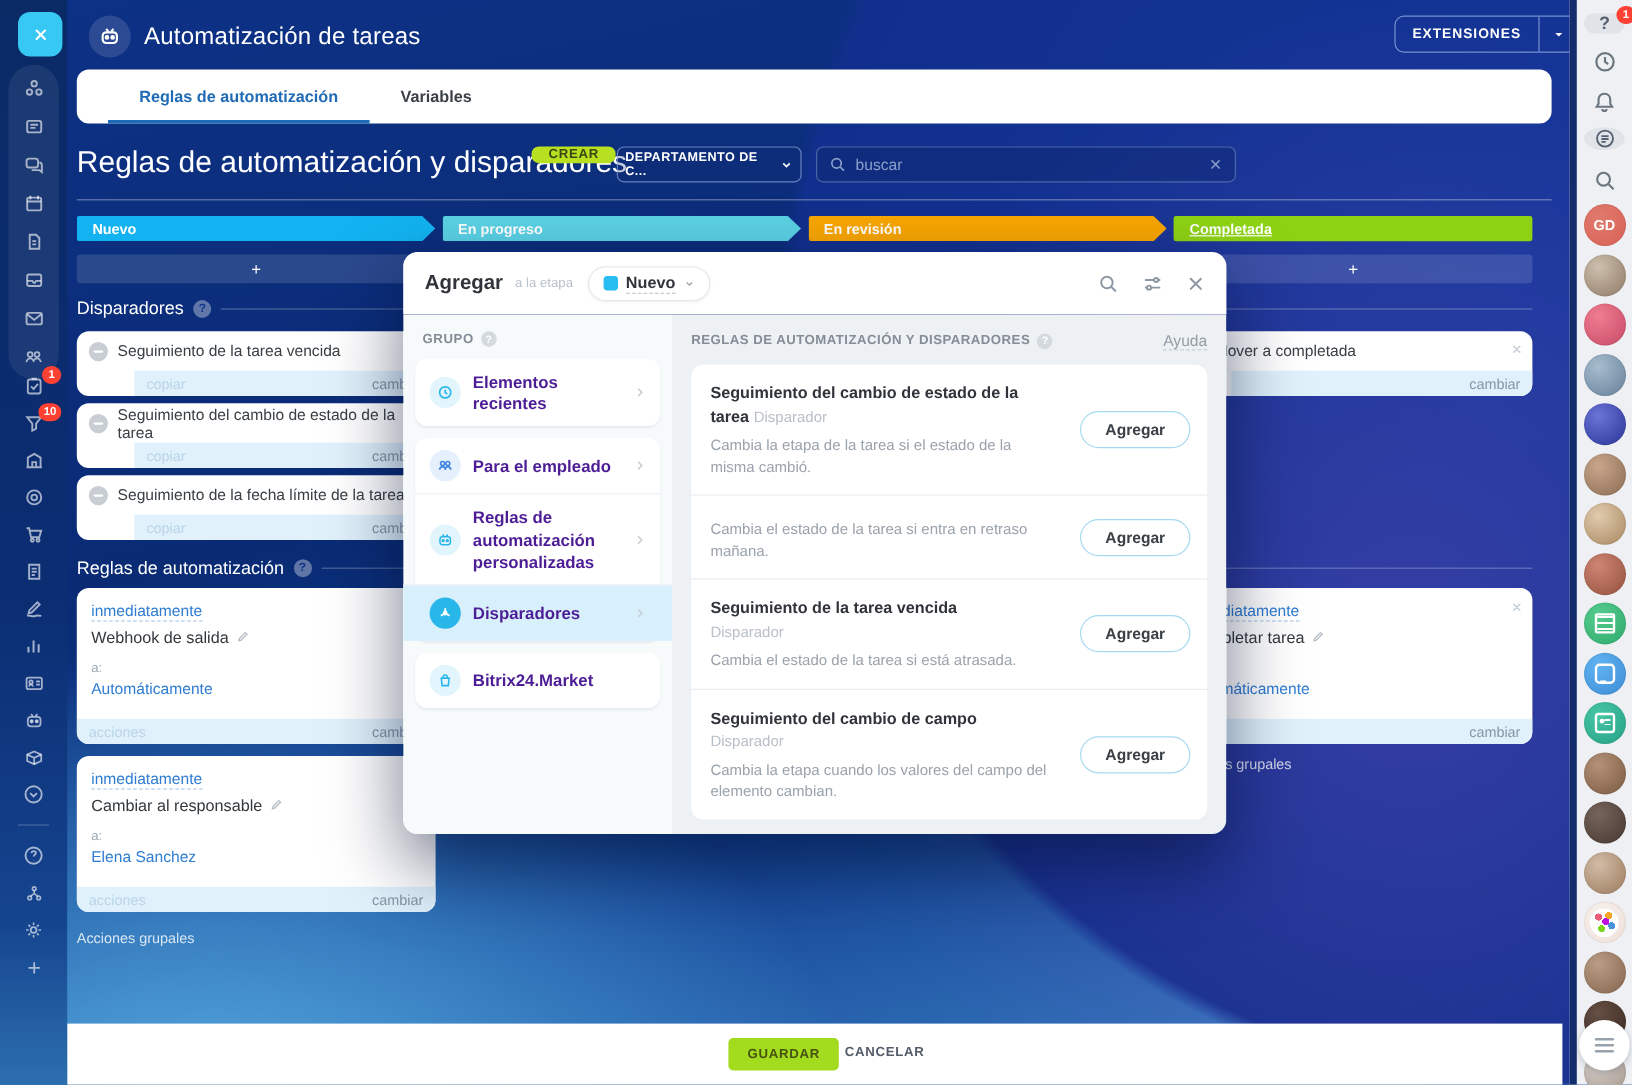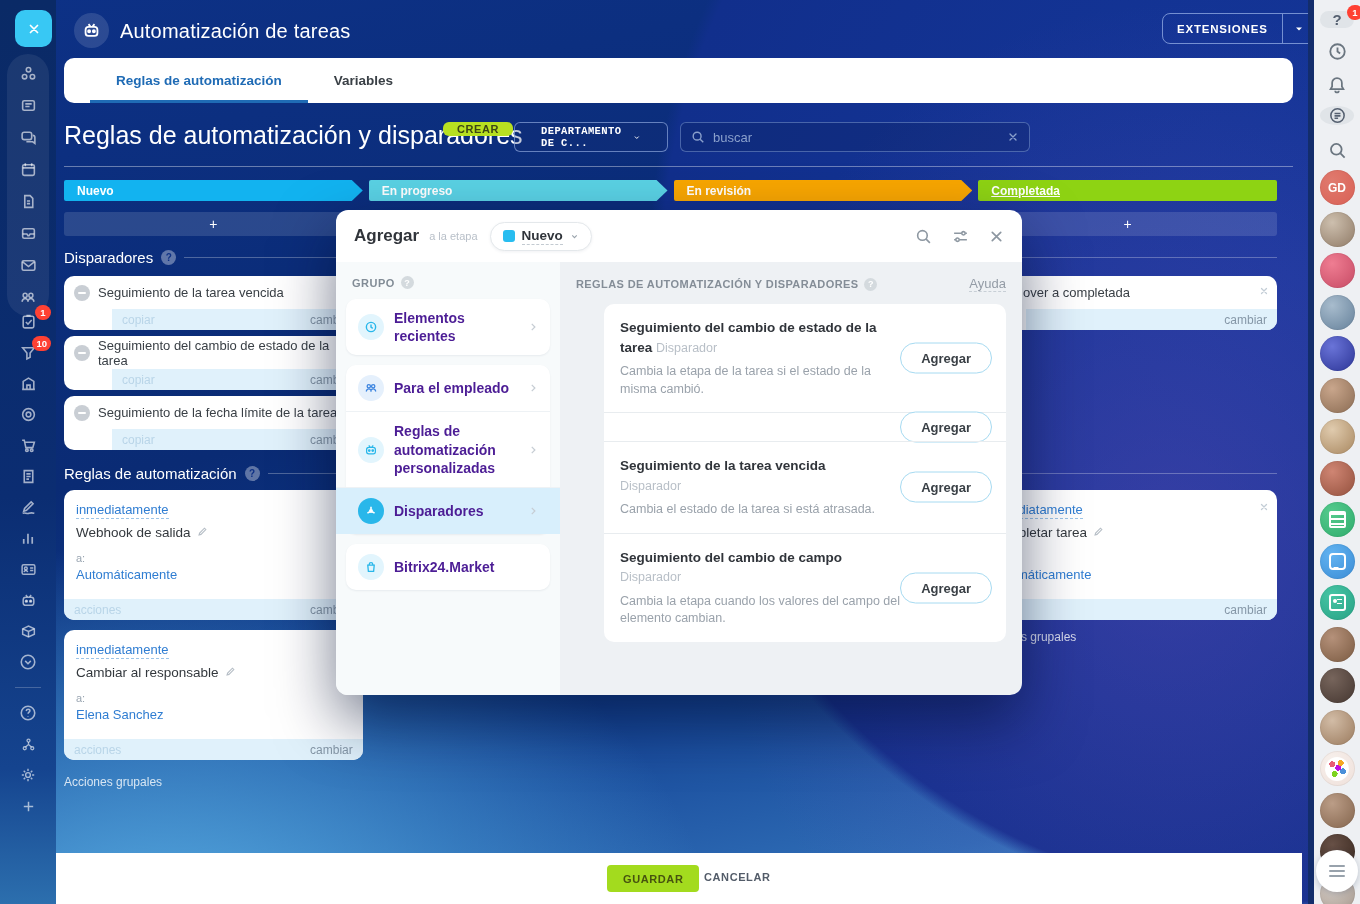--- a/index.html
+++ b/index.html
@@ -77,21 +77,21 @@
     display:flex; align-items:stretch; padding-left:26px; }
   .tab { display:flex; align-items:center; padding:0 26px; font-size:13.5px; font-weight:bold; color:#3a4046;
     cursor:pointer; border-bottom:3px solid transparent; border-top:3px solid transparent; }
   .tab.active { color:#1f6bb5; border-bottom-color:#1f6bb5; }
 
   .page-heading { position:absolute; left:8px; top:121px; color:#fff; font-size:25px; font-weight:400; }
   .crear-btn { position:absolute; left:387px; top:122px; height:14px; padding:0 14px; background:#b7e021; border:none;
     border-radius:6px; font-family:inherit; font-size:11px; font-weight:bold; letter-spacing:.6px; color:#3c4613; cursor:pointer; }
   .dept-btn { position:absolute; left:458px; top:122px; width:154px; height:30px; border:1px solid rgba(140,165,220,.7);
     border-radius:6px; background:rgba(20,45,110,.25); color:#fff; font-size:10.5px; font-weight:bold; letter-spacing:.4px;
-    display:flex; align-items:center; justify-content:space-between; padding:0 26px; cursor:pointer;font-family:Liberation Mono, monospace; }
+    display:flex; align-items:center; justify-content:space-between; padding:0 6px; cursor:pointer; }
   .search-box { position:absolute; left:624px; top:122px; width:350px; height:30px; border:1px solid rgba(120,150,205,.55);
     border-radius:6px; background:rgba(10,30,85,.25); display:flex; align-items:center; padding:0 10px; gap:8px; color:#8aa0cc; }
   .search-box input { flex:1; background:transparent; border:none; outline:none; color:#cdd9f2; font-size:13px; font-family:inherit; }
   .search-box input::placeholder { color:#8aa0cc; }
   .hr-top { position:absolute; left:8px; top:166px; width:1229px; height:1px; background:rgba(255,255,255,.38); }
 
   .stage-row,.plus-row,.col-grid { position:absolute; left:8px; width:1213px; display:grid;
     grid-template-columns:repeat(4,1fr); gap:6px; }
   .stage-row { top:180px; }
   .stage { height:21px; display:flex; align-items:center; padding-left:13px; color:#fff; font-size:12px; font-weight:bold;
@@ -158,21 +158,21 @@
   .g-row .chev { color:#c6cdd4; display:flex; }
   .g-ico { width:26px; height:26px; border-radius:50%; background:#e2f5fd; color:#29b7ea; flex:none;
     display:flex; align-items:center; justify-content:center; }
   .g-ico.blue { background:#e5f0fc; color:#3e86e0; }
   .g-row.selected { background:#d8effc; margin:0 -10px; padding:10px 22px; }
   .g-ico.solid { background:#29b7ea; color:#fff; }
   .m-right { flex:1; background:#eef1f4; padding:14px 16px; overflow:hidden; }
   .m-list-head { display:flex; align-items:center; gap:6px; font-size:11px; font-weight:bold; letter-spacing:.4px; color:#848d97; }
   .m-help { margin-left:auto; font-size:13px; font-weight:normal; letter-spacing:0; color:#949ca6;
     border-bottom:1px dashed #c8cfd6; cursor:pointer; }
-  .m-list { margin-top:12px; background:#fff; border-radius:10px;margin-left:28px; }
+  .m-list { margin-top:12px; background:#fff; border-radius:10px; }
   .m-item { position:relative; padding:14px 16px; }
   .m-item + .m-item { border-top:1px solid #e8ecef; }
   .m-item .ttl { width:270px; font-size:13.5px; line-height:1.45; color:#30343a; font-weight:bold; }
   .m-item .ttl .bdg { font-weight:normal; color:#b8bfc7; font-size:12.5px; }
   .m-item .dsc { width:282px; margin-top:6px; font-size:12.5px; line-height:1.4; color:#9aa2ab; }
   .add-btn { position:absolute; right:14px; top:50%; transform:translateY(-50%); padding:7px 20px; background:#fff;
     border:1px solid #a6daf1; border-radius:17px; font-family:inherit; font-size:13px; font-weight:bold; color:#3a4046; cursor:pointer; }
 </style>
 </head>
 <body>
@@ -658,20 +658,21 @@
             <span class="qm2">?</span>
           <span class="m-help">Ayuda</span>
         </div>
         <div class="m-list">
           <div class="m-item">
             <p class="ttl"><span>Seguimiento del cambio de estado de la tarea</span> <span class="bdg">Disparador</span></p>
             <p class="dsc">Cambia la etapa de la tarea si el estado de la misma cambió.</p>
             <button class="add-btn">Agregar</button>
           </div>
           <div class="m-item">
+            <p class="dsc">Cambia el estado de la tarea si entra en retraso mañana.</p>
             <button class="add-btn">Agregar</button>
           </div>
           <div class="m-item">
             <p class="ttl"><span>Seguimiento de la tarea vencida</span> <span class="bdg">Disparador</span></p>
             <p class="dsc">Cambia el estado de la tarea si está atrasada.</p>
             <button class="add-btn">Agregar</button>
           </div>
           <div class="m-item">
             <p class="ttl"><span>Seguimiento del cambio de campo</span> <span class="bdg">Disparador</span></p>
             <p class="dsc">Cambia la etapa cuando los valores del campo del elemento cambian.</p>

